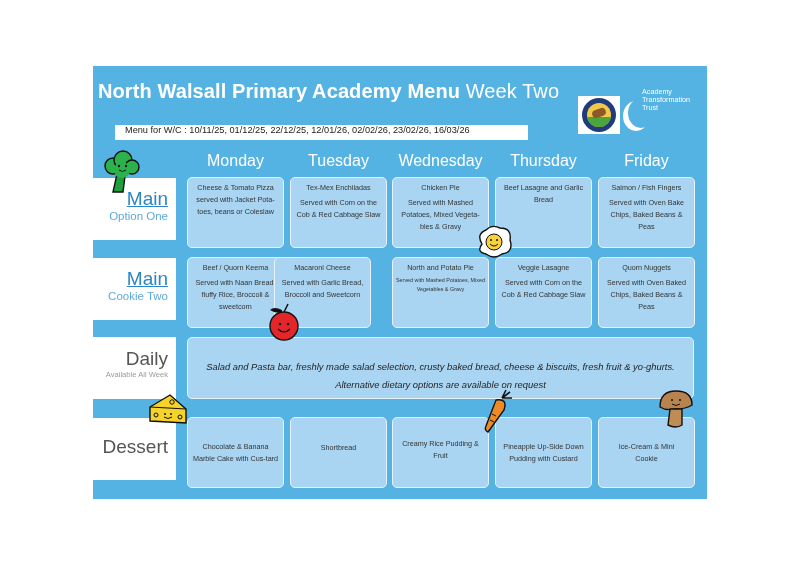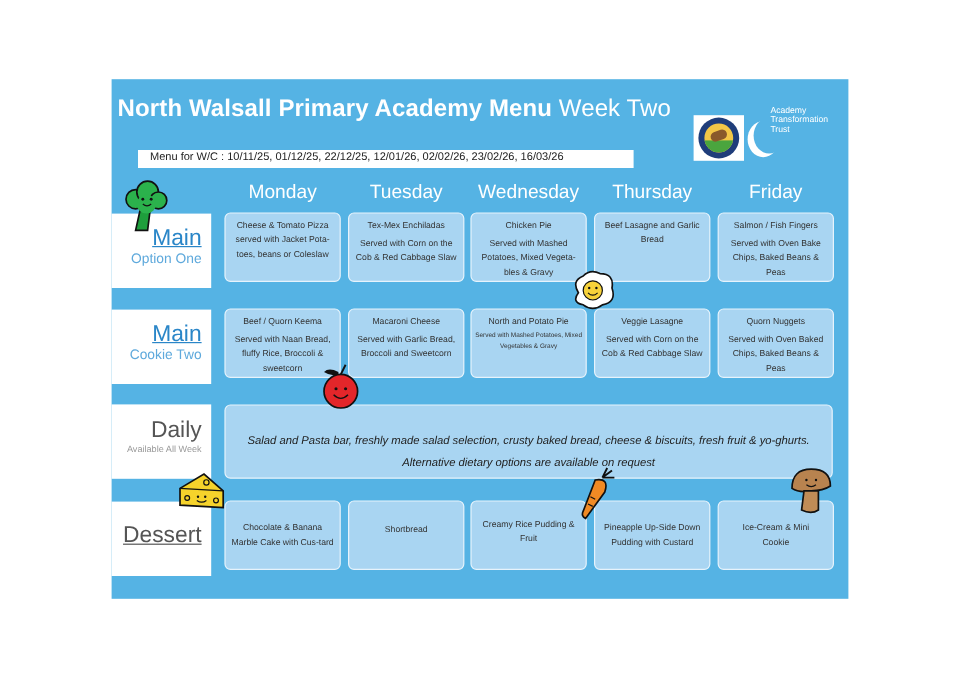--- a/index.html
+++ b/index.html
@@ -27,23 +27,23 @@
 
   .day { position:absolute; top:152px; width:97px; text-align:center; color:#ffffff; font-size:16px; }
 
   .rowlabel { position:absolute; left:93px; width:83px; height:62px; background:#ffffff; text-align:right; padding-right:8px; }
   .rowlabel .big { display:block; font-size:19px; line-height:20px; }
   .rowlabel .small { display:block; font-size:11.5px; line-height:14px; }
   .rowlabel.main .big { color:#2a86c8; margin-top:11px;text-decoration:underline; }
   .rowlabel.main .small { color:#5ea9dc; }
   .rowlabel.daily .big { color:#555555; margin-top:12px; }
   .rowlabel.daily .small { color:#9a9a9a; font-size:7.6px; line-height:12px; }
-  .rowlabel.dessert .big { color:#555555; margin-top:19px; font-size:19px;text-decoration:underline; }
-
-  .card { position:absolute; width:97px; height:58px; background:#a9d5f2; border:1.5px solid #e6f3fc; border-radius:5px; text-align:center; color:#333; font-size:7.2px; line-height:12px; padding:4px 3px 0 3px; }
+  .rowlabel.dessert .big { color:#555555; margin-top:19px; font-size:19px; }
+
+  .card { position:absolute; width:97px; height:71px; background:#a9d5f2; border:1.5px solid #e6f3fc; border-radius:5px; text-align:center; color:#333; font-size:7.2px; line-height:12px; padding:4px 3px 0 3px; }
   .card .l1 { display:block; }
   .card .l2 { display:block; margin-top:3px; }
   .card .tiny { display:block; font-size:5.4px; line-height:9px; margin-top:2px; }
   .card.dessert { padding-top:0; display:flex; align-items:center; justify-content:center;text-align:center; }
   .card.daily { width:507px; height:62px; font-style:italic; font-size:9.4px; line-height:18px; padding:20px 10px 0 10px; color:#222; }
 
   .icon { position:absolute; }
 </style>
 </head>
 <body>
@@ -113,21 +113,21 @@
 </div>
 <div class="card" style="left:598px; top:177px">
   <span class="l1">Salmon  / Fish Fingers</span>
   <span class="l2">Served with Oven Bake Chips, Baked Beans &amp; Peas</span>
 </div>
 
 <div class="card" style="left:187px; top:257px">
   <span class="l1">Beef / Quorn Keema</span>
   <span class="l2">Served with Naan Bread, fluffy Rice, Broccoli &amp; sweetcorn</span>
 </div>
-<div class="card" style="left:290px; top:257px">
+<div class="card" style="left:274px; top:257px">
   <span class="l1">Macaroni Cheese</span>
   <span class="l2">Served with Garlic Bread, Broccoli and  Sweetcorn</span>
 </div>
 <div class="card" style="left:392px; top:257px">
   <span class="l1">North and Potato Pie</span>
   <span class="tiny">Served with Mashed Potatoes, Mixed Vegetables &amp; Gravy</span>
 </div>
 <div class="card" style="left:495px; top:257px">
   <span class="l1">Veggie Lasagne</span>
   <span class="l2">Served with Corn on the Cob &amp; Red Cabbage Slaw</span>

